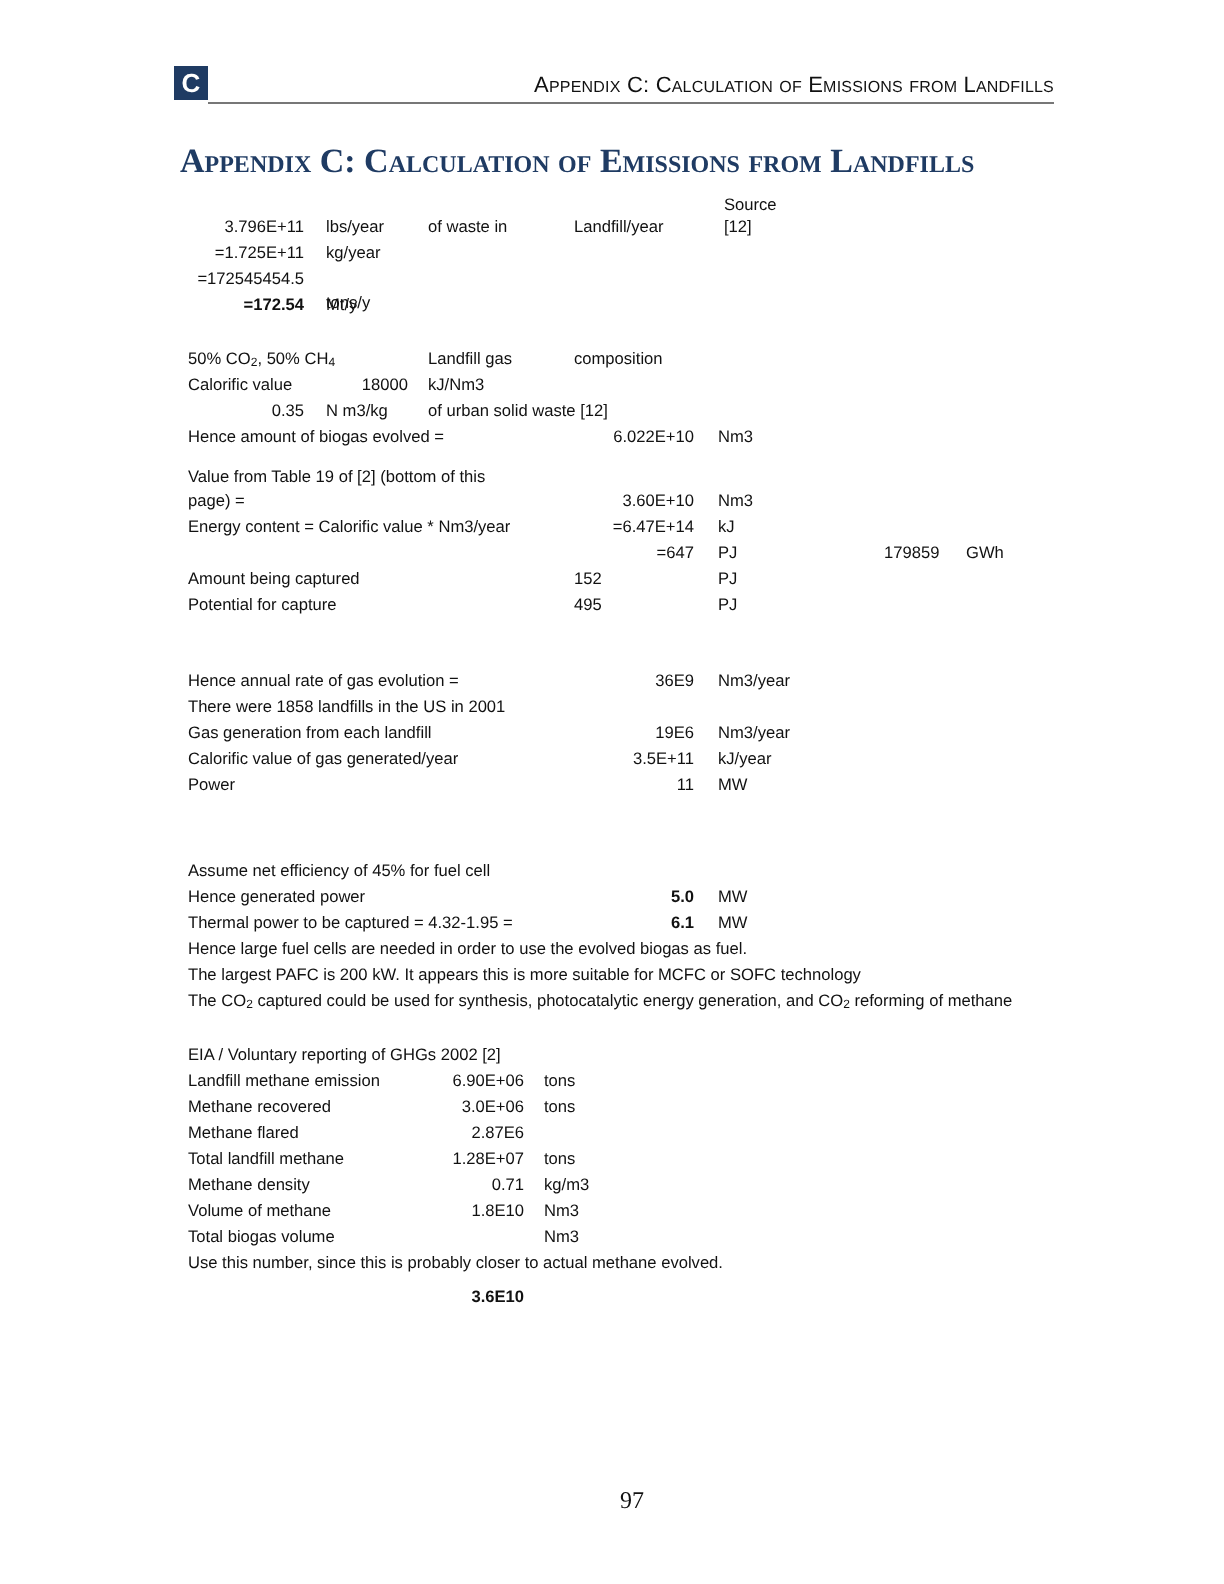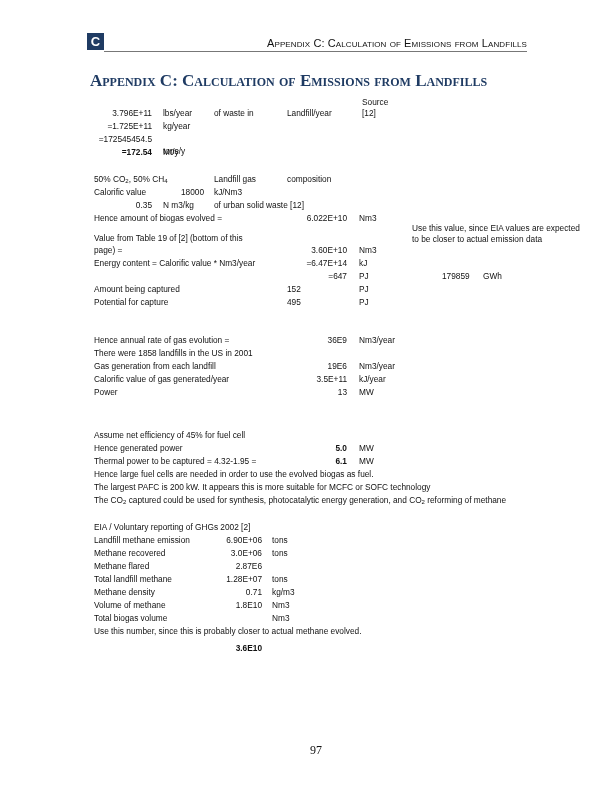--- a/index.html
+++ b/index.html
@@ -85,38 +85,37 @@
   <div class="t" style="left:483px;top:271px">GWh</div>
 
   <div class="t" style="left:94px;top:284px">Amount being captured</div>
   <div class="t" style="left:287px;top:284px">152</div>
   <div class="t" style="left:359px;top:284px">PJ</div>
 
   <div class="t" style="left:94px;top:297px">Potential for capture</div>
   <div class="t" style="left:287px;top:297px">495</div>
   <div class="t" style="left:359px;top:297px">PJ</div>
 
-  <div class="note">Use this value, since EIA values are expected to be closer to actual emission data</div>
 
   <div class="t" style="left:94px;top:335px">Hence annual rate of gas evolution =</div>
   <div class="t r" style="left:300px;width:47px;top:335px">36E9</div>
   <div class="t" style="left:359px;top:335px">Nm3/year</div>
 
   <div class="t" style="left:94px;top:348px">There were 1858 landfills in the US in 2001</div>
 
   <div class="t" style="left:94px;top:361px">Gas generation from each landfill</div>
   <div class="t r" style="left:300px;width:47px;top:361px">19E6</div>
   <div class="t" style="left:359px;top:361px">Nm3/year</div>
 
   <div class="t" style="left:94px;top:374px">Calorific value of gas generated/year</div>
   <div class="t r" style="left:300px;width:47px;top:374px">3.5E+11</div>
   <div class="t" style="left:359px;top:374px">kJ/year</div>
 
   <div class="t" style="left:94px;top:387px">Power</div>
-  <div class="t r" style="left:300px;width:47px;top:387px">13</div>
+  <div class="t r" style="left:300px;width:47px;top:387px">11</div>
   <div class="t" style="left:359px;top:387px">MW</div>
 
   <div class="t" style="left:94px;top:430px">Assume net efficiency of 45% for fuel cell</div>
   <div class="t" style="left:94px;top:443px">Hence generated power</div>
   <div class="t r b" style="left:300px;width:47px;top:443px">5.0</div>
   <div class="t" style="left:359px;top:443px">MW</div>
 
   <div class="t" style="left:94px;top:456px">Thermal power to be captured = 4.32-1.95 =</div>
   <div class="t r b" style="left:300px;width:47px;top:456px">6.1</div>
   <div class="t" style="left:359px;top:456px">MW</div>

